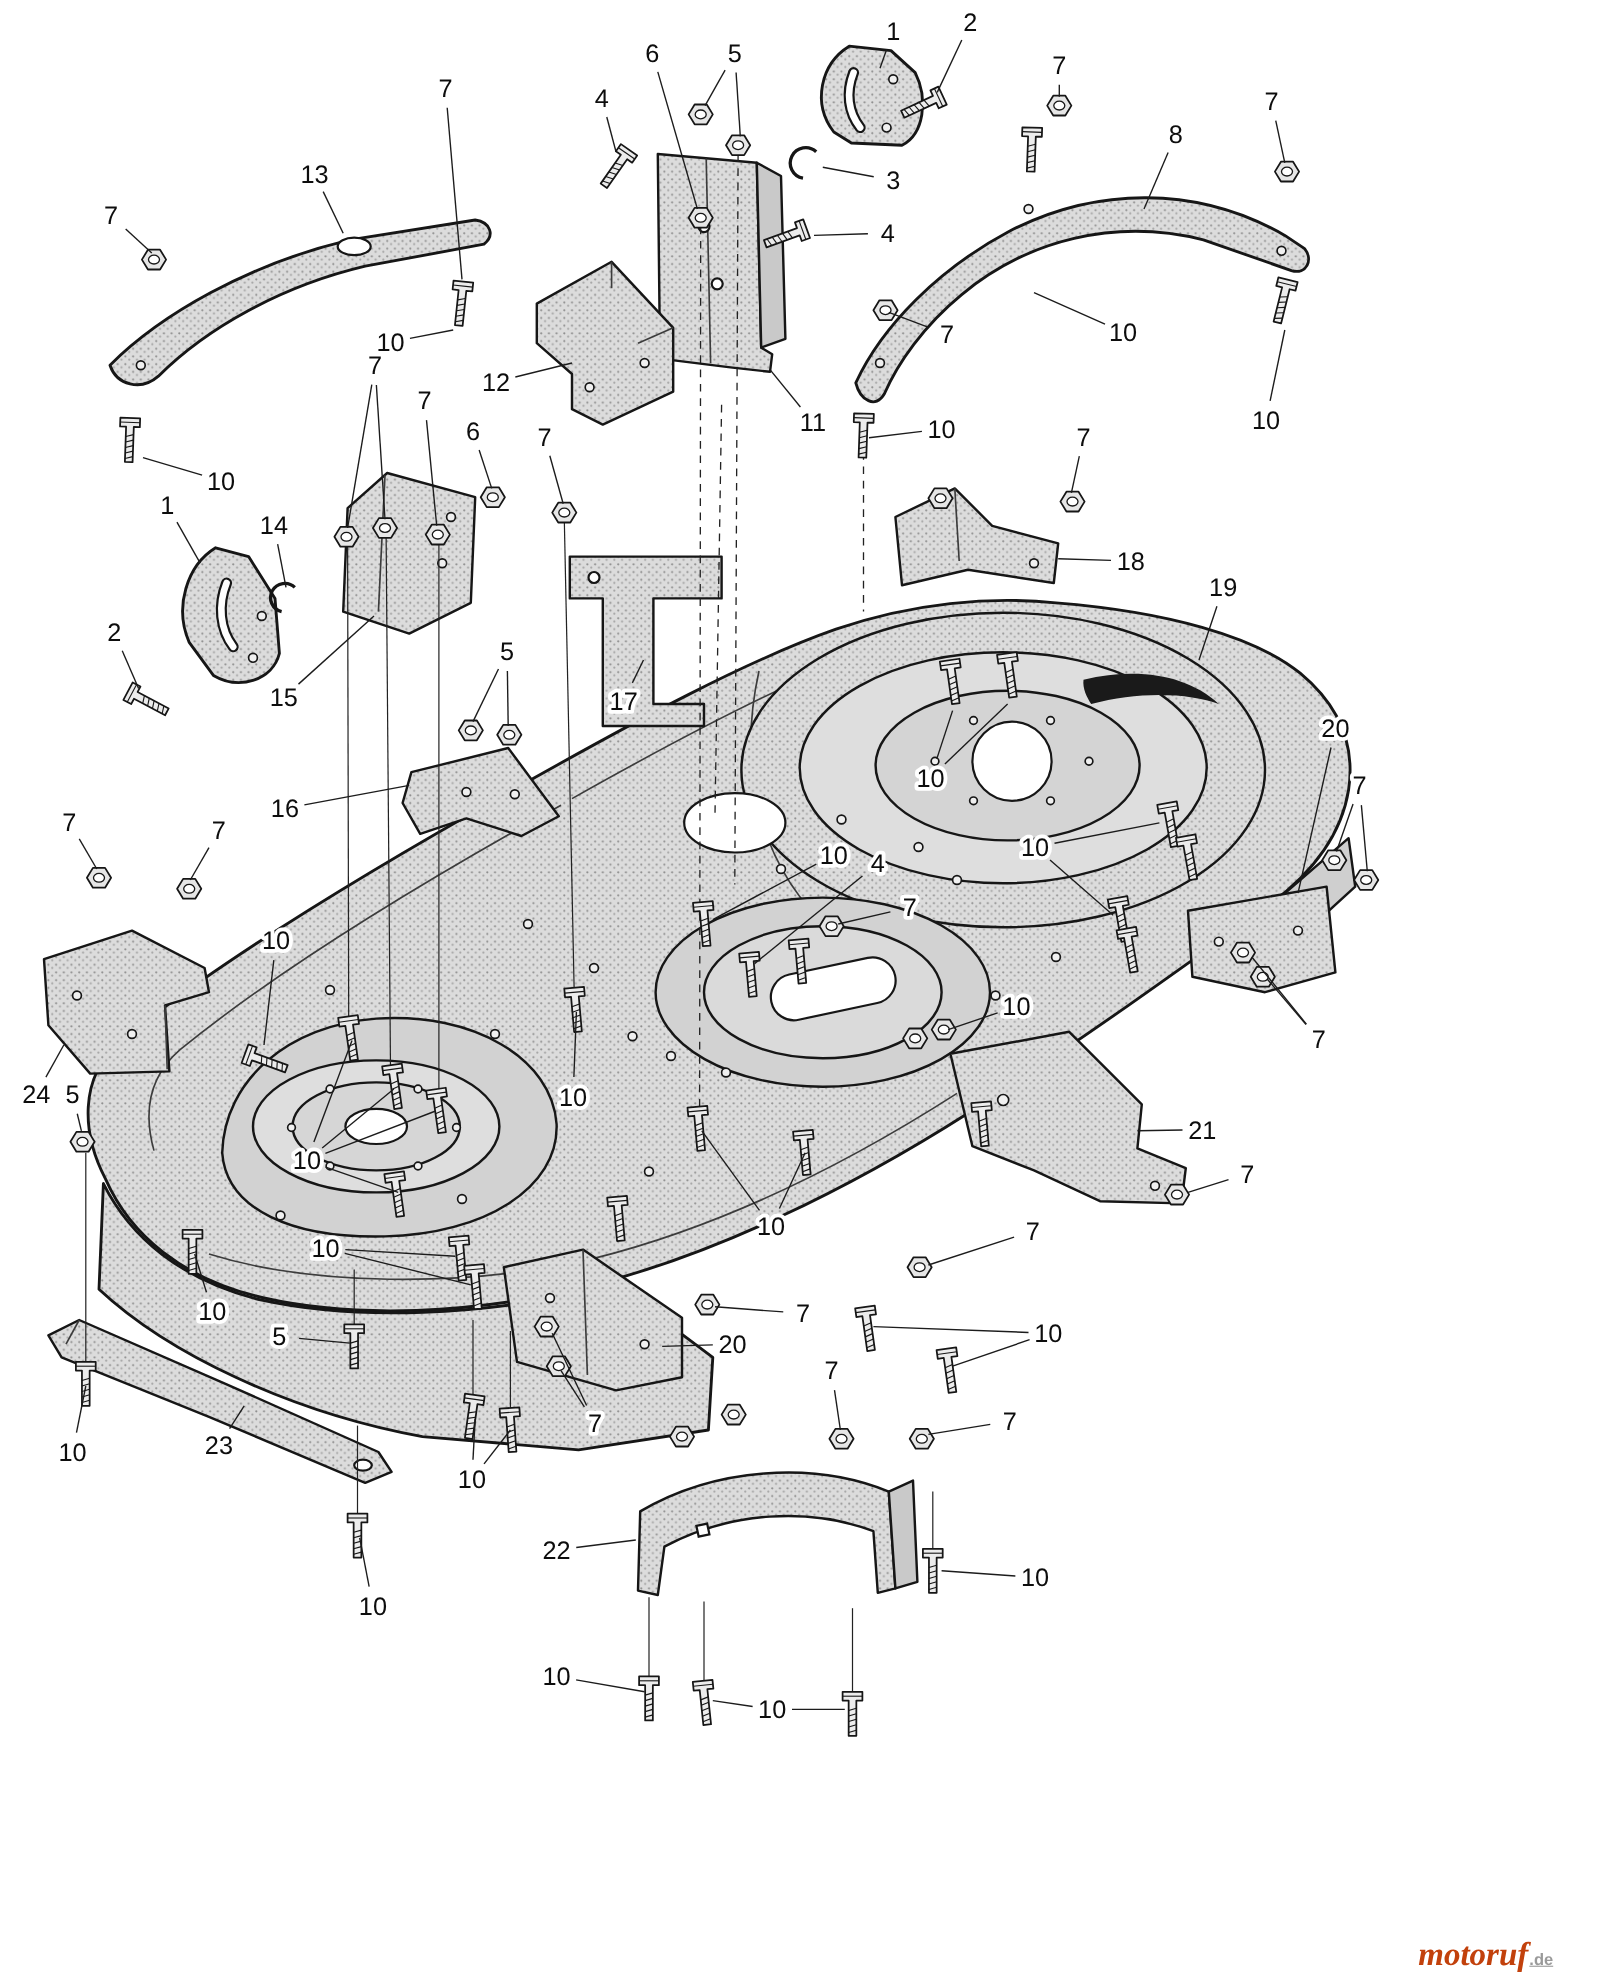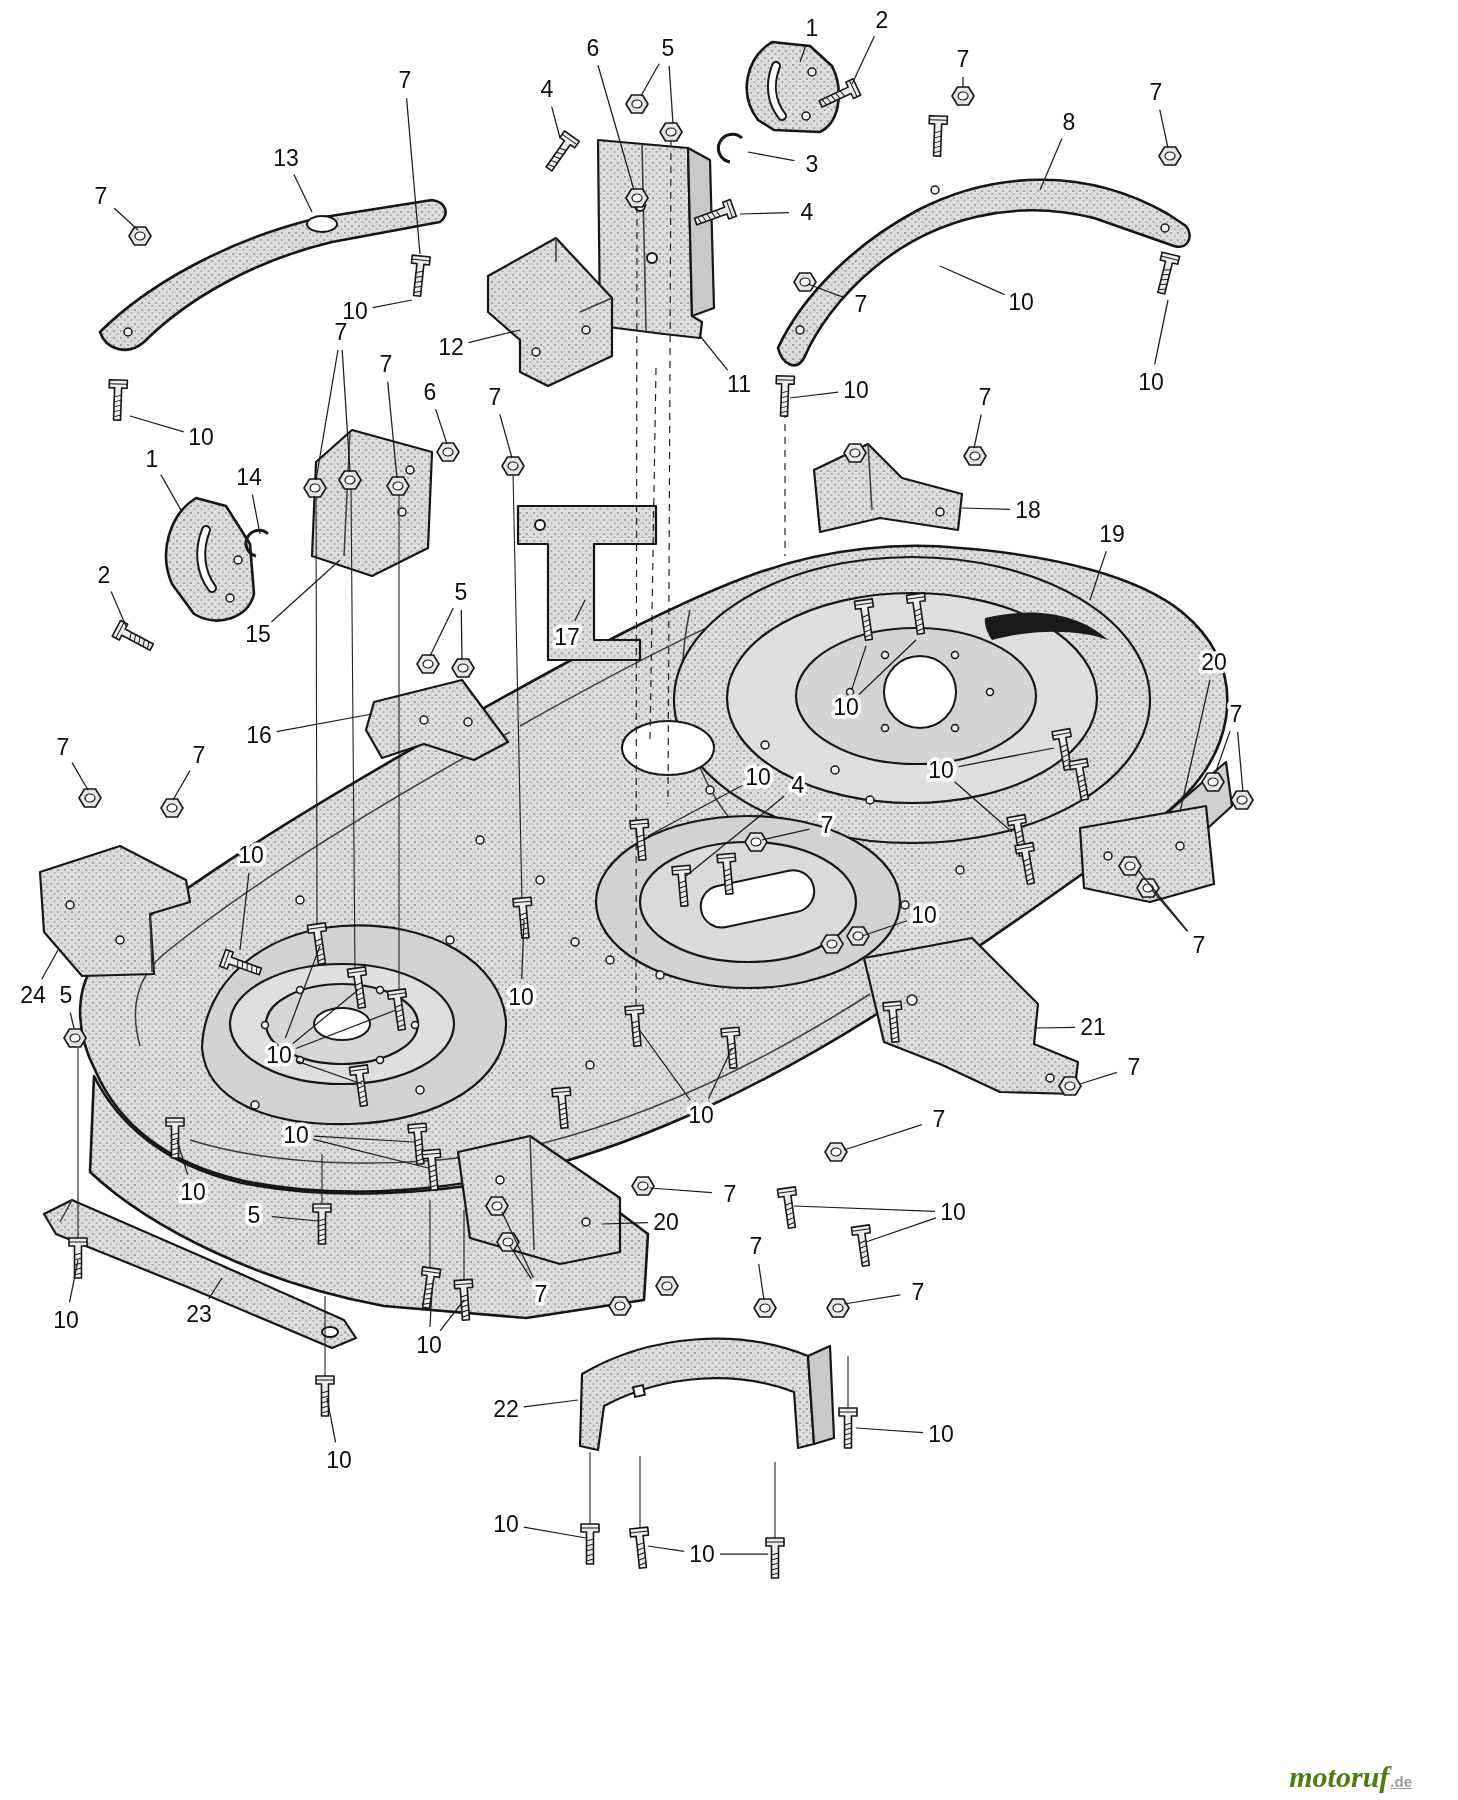--- a/index.html
+++ b/index.html
@@ -455,16 +455,16 @@
         <text x="756" y="1246" class="callout">7</text>
         <text x="918" y="1292" class="callout">7</text>
         <text x="941" y="1434" class="callout">10</text>
         <text x="339" y="1460" class="callout">10</text>
         <text x="506" y="1524" class="callout">10</text>
         <text x="702" y="1554" class="callout">10</text>
       </g>
 </svg>
 
 <div class="watermark">
-  <span class="brand" style="color: #4d7c0f;">motoruf</span>
+  <span class="brand" style="color: #c2410c;">motoruf</span>
       <span class="suffix" style="color: rgb(154, 154, 154);">.de</span>
 </div>
 </div>
 
 </body></html>

